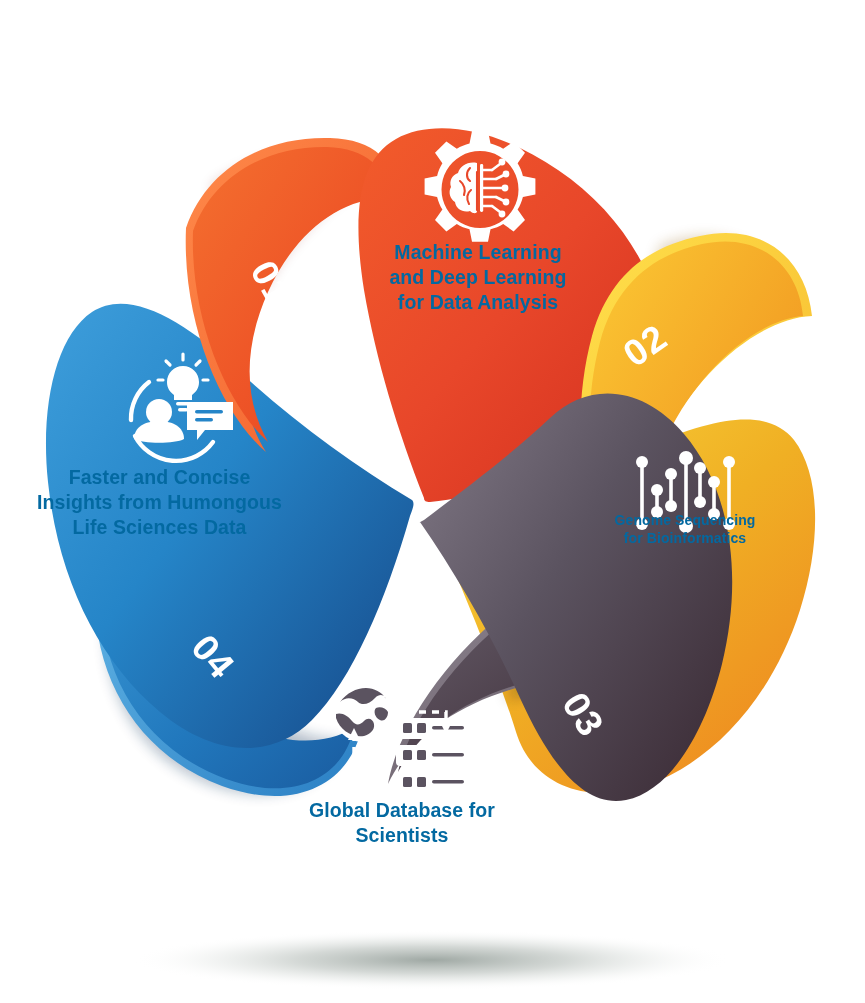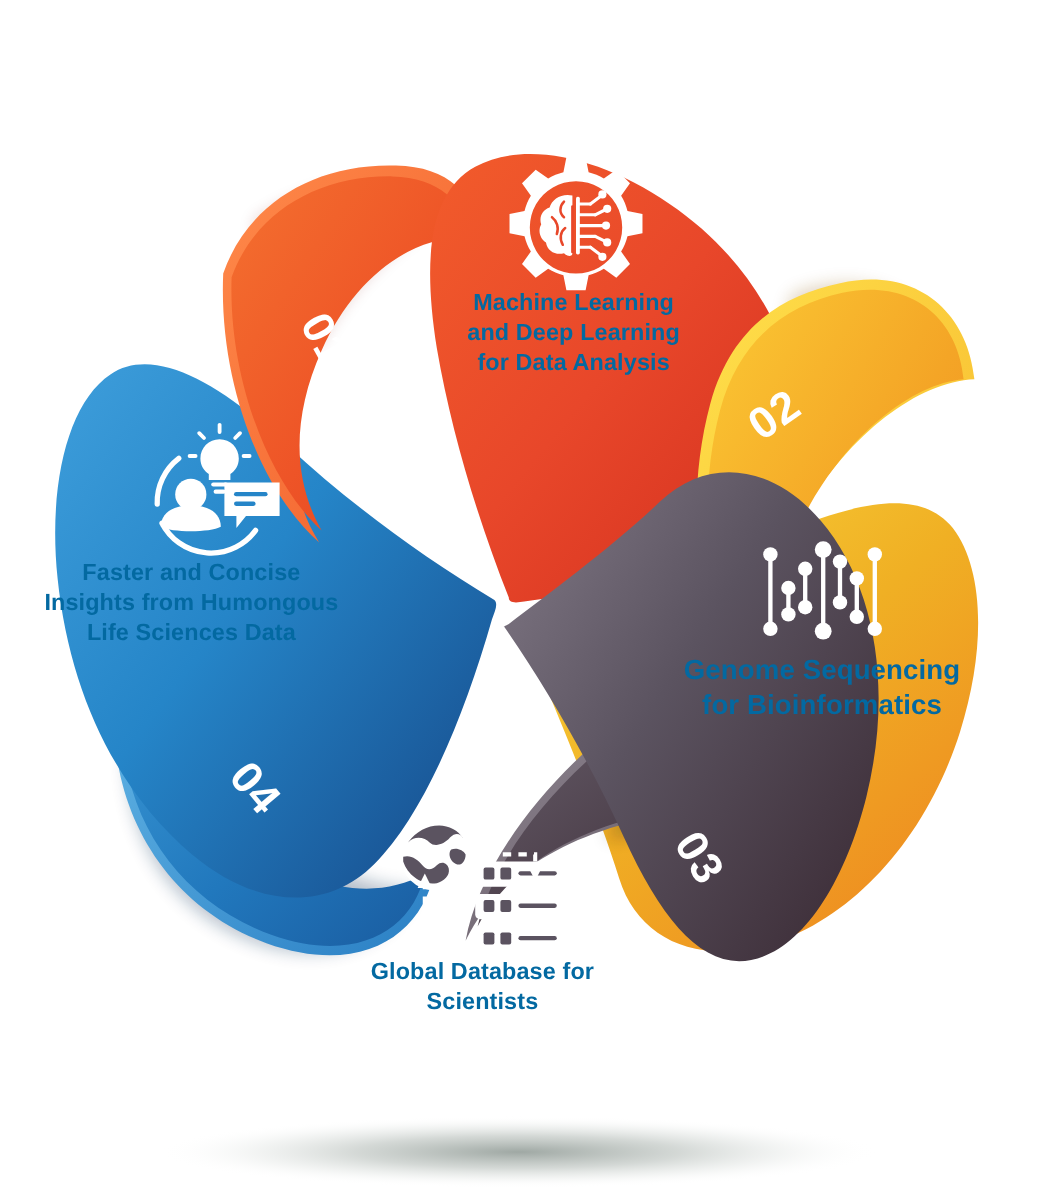--- a/index.html
+++ b/index.html
@@ -44,21 +44,21 @@
     position: absolute;
     color: #ffffff;
     font-family: "Liberation Sans", sans-serif;
     font-weight: bold;
     font-size: 37px;
     letter-spacing: 1px;
     pointer-events: none;
   }
   
   #label-1 { left: 362px; top: 240px; width: 232px; font-size: 19.5px; }
-  #label-2 { left: 556px; top: 544px; width: 258px; font-size: 23px; }
+  #label-2 { left: 556px; top: 512px; width: 258px; font-size: 14px; }
   #label-3 { left: 278px; top: 798px; width: 248px; font-size: 19.5px; }
   #label-4 { left: 27px; top: 465px; width: 265px; font-size: 19.5px; text-align: center; }
   
   #num-1 { left: 249px; top: 262px; transform: rotate(61deg); }
   #num-2 { left: 624px; top: 325px; transform: rotate(-35deg); }
   #num-3 { left: 561px; top: 694px; transform: rotate(58deg); }
   #num-4 { left: 191px; top: 636px; transform: rotate(50deg); }
 </style>
 </head>
 <body>

